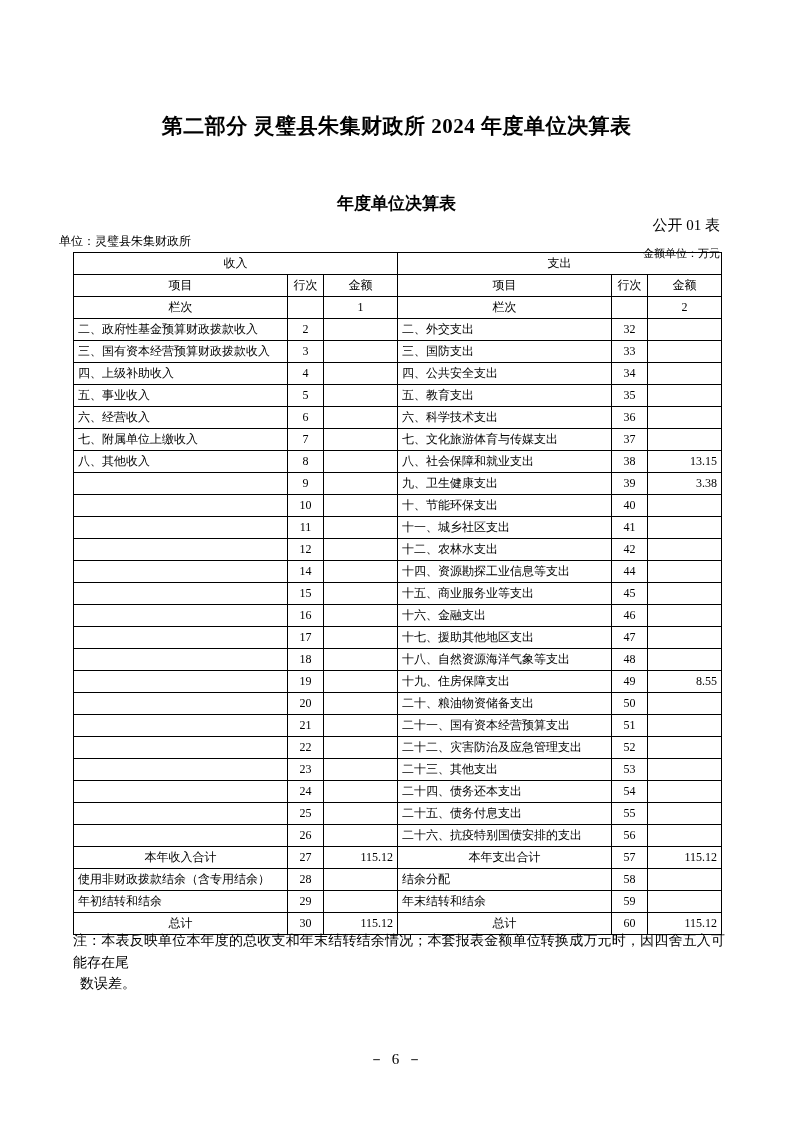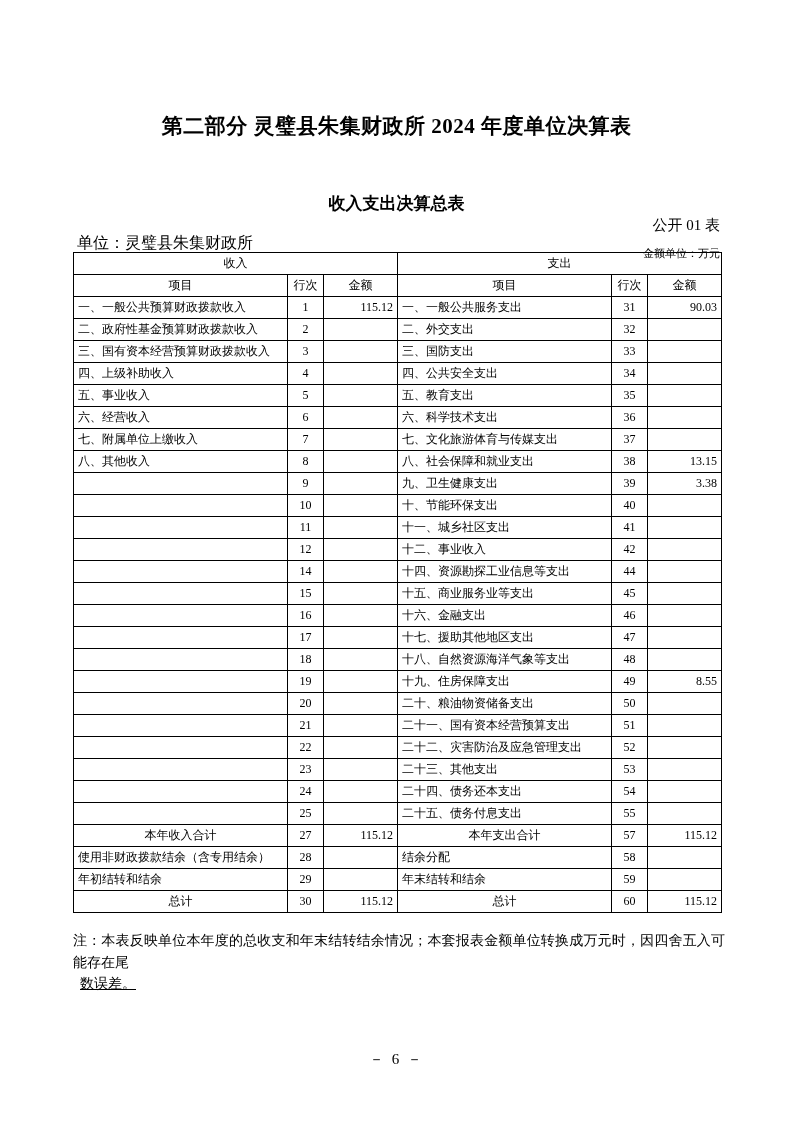--- a/index.html
+++ b/index.html
@@ -48,23 +48,23 @@
   }
   .meta-right-2 {
     position: absolute;
     right: 73px;
     top: 234px;
     font-size: 11px;
     margin-top: 12px;
   }
   .meta-left {
     position: absolute;
-    left: 77px;
+    left: 59px;
     top: 233px;
-    font-size: 16px;
+    font-size: 12px;
   }
   table.decl {
     position: absolute;
     left: 73px;
     top: 252px;
     width: 648px;
     border-collapse: collapse;
     table-layout: fixed;
     font-size: 12px;
   }
@@ -88,39 +88,38 @@
     left: 73px;
     top: 930px;
     width: 652px;
     font-size: 14px;
     line-height: 1.55;
     text-align: justify;
   }
   .note-indent {
     display: block;
     padding-left: 7px;
-    text-decoration: underline;
   }
   .page-num {
     position: absolute;
     left: 0;
     top: 1050px;
     width: 793px;
     text-align: center;
     font-size: 15px;
   }
   .page-num span { letter-spacing: 2px; }
 </style>
 </head>
 <body>
 
 <div class="page">
 
   <div class="title-main">第二部分  灵璧县朱集财政所 2024 年度单位决算表</div>
-  <div class="title-sub">收入支出决算总表</div>
+  <div class="title-sub">年度单位决算表</div>
 
   <div class="meta-right-1">公开 01 表</div>
   <div class="meta-right-2">金额单位：万元</div>
   <div class="meta-left">单位：灵璧县朱集财政所</div>
 
   <table class="decl">
     <colgroup>
       <col style="width:214px">
         <col style="width:36px">
         <col style="width:74px">
@@ -135,26 +134,26 @@
         </tr>
         <tr>
           <td class="ctr">项目</td>
           <td class="ctr">行次</td>
           <td class="ctr">金额</td>
           <td class="ctr">项目</td>
           <td class="ctr">行次</td>
           <td class="ctr">金额</td>
         </tr>
         <tr>
-          <td class="c-item">一、一般公共预算财政拨款收入</td>
-          <td class="c-line">1</td>
-          <td class="c-amt">115.12</td>
-          <td class="c-item">一、一般公共服务支出</td>
-          <td class="c-line">31</td>
-          <td class="c-amt">90.03</td>
+          <td class="ctr">栏次</td>
+          <td class="ctr"></td>
+          <td class="ctr">1</td>
+          <td class="ctr">栏次</td>
+          <td class="ctr"></td>
+          <td class="ctr">2</td>
         </tr>
         <tr>
           <td class="c-item">二、政府性基金预算财政拨款收入</td>
           <td class="c-line">2</td>
           <td class="c-amt"></td>
           <td class="c-item">二、外交支出</td>
           <td class="c-line">32</td>
           <td class="c-amt"></td>
         </tr>
         <tr>
@@ -226,21 +225,21 @@
           <td class="c-line">11</td>
           <td class="c-amt"></td>
           <td class="c-item">十一、城乡社区支出</td>
           <td class="c-line">41</td>
           <td class="c-amt"></td>
         </tr>
         <tr>
           <td class="c-item"></td>
           <td class="c-line">12</td>
           <td class="c-amt"></td>
-          <td class="c-item">十二、事业收入</td>
+          <td class="c-item">十二、农林水支出</td>
           <td class="c-line">42</td>
           <td class="c-amt"></td>
         </tr>
         <tr>
           <td class="c-item"></td>
           <td class="c-line">14</td>
           <td class="c-amt"></td>
           <td class="c-item">十四、资源勘探工业信息等支出</td>
           <td class="c-line">44</td>
           <td class="c-amt"></td>
@@ -324,20 +323,28 @@
           <td class="c-item">二十四、债务还本支出</td>
           <td class="c-line">54</td>
           <td class="c-amt"></td>
         </tr>
         <tr>
           <td class="c-item"></td>
           <td class="c-line">25</td>
           <td class="c-amt"></td>
           <td class="c-item">二十五、债务付息支出</td>
           <td class="c-line">55</td>
+          <td class="c-amt"></td>
+        </tr>
+        <tr>
+          <td class="c-item"></td>
+          <td class="c-line">26</td>
+          <td class="c-amt"></td>
+          <td class="c-item">二十六、抗疫特别国债安排的支出</td>
+          <td class="c-line">56</td>
           <td class="c-amt"></td>
         </tr>
         <tr>
           <td class="c-item ctr bold">本年收入合计</td>
           <td class="c-line">27</td>
           <td class="c-amt">115.12</td>
           <td class="c-item ctr bold">本年支出合计</td>
           <td class="c-line">57</td>
           <td class="c-amt">115.12</td>
         </tr>

